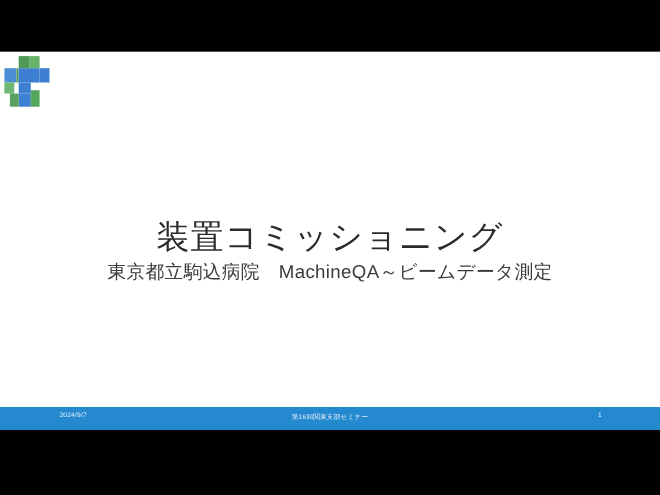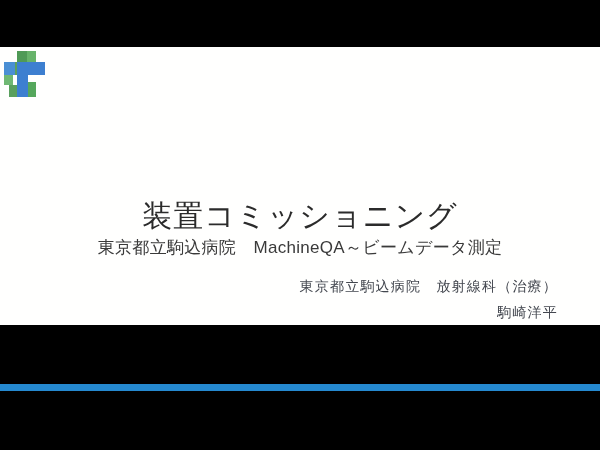--- a/index.html
+++ b/index.html
@@ -11,21 +11,21 @@
     width: 600px;
     height: 450px;
     overflow: hidden;
     font-family: "Liberation Sans", "DejaVu Sans", sans-serif;
   }
 
   
   #viewer {
     position: relative;
     width: 600px;
-    height: 384px;
+    height: 450px;
     background: #000000;
   }
 
   
   #slide {
     position: absolute;
     left: 0;
     top: 47px;
     width: 600px;
     height: 344px;
@@ -151,24 +151,20 @@
       <span class="blk" style="left:13px;  top:34px; width:11px; height:12px; background:#3d7fd0;"></span>
       <span class="blk" style="left:24px;  top:31px; width:8px;  height:15px; background:#55a75c;"></span>
       <span class="blk" style="left:5px;   top:34px; width:8px;  height:12px; background:#5aa05e;"></span>
     </div>
 
     <div id="title-block">
       <div id="main-title">装置コミッショニング</div>
       <div id="sub-title">東京都立駒込病院　MachineQA～ビームデータ測定</div>
     </div>
 
-    <div id="author-block">
-      <div id="affiliation">東京都立駒込病院　放射線科（治療）</div>
-      <div id="author-name">駒崎洋平</div>
-    </div>
 
     <div id="footer-bar">
       <span id="footer-date">2024/9/7</span>
       <span id="footer-center">第16回関東支部セミナー</span>
       <span id="footer-page">1</span>
     </div>
 
   </div>
 
   <div id="letterbox-bottom" style="position:absolute;left:0;bottom:0;width:600px;height:59px;background:#000;"></div>

